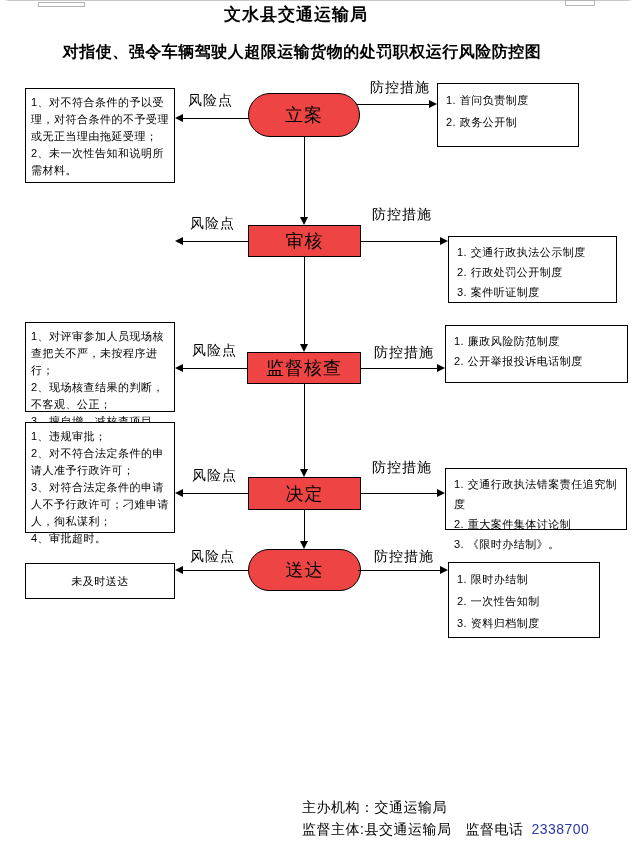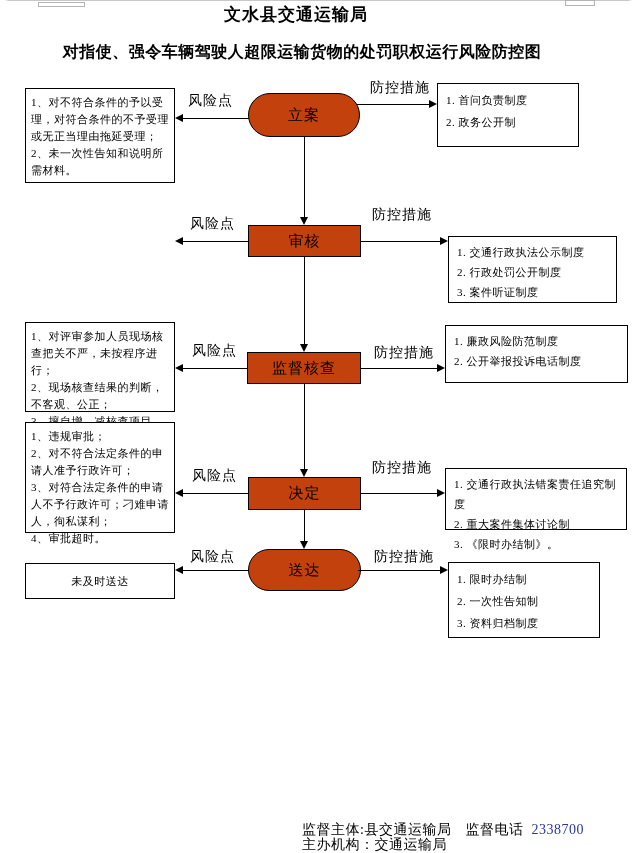--- a/index.html
+++ b/index.html
@@ -1,27 +1,27 @@
 <!DOCTYPE html>
 <html><head>
 <meta charset="utf-8">
 <style>
   html,body{margin:0;padding:0;background:#fff;}
   #page{position:relative;width:637px;height:853px;background:#ffffff;overflow:hidden;
-        font-family:Liberation Serif, serif;color:#000;border-radius:9px;}
+        font-family:Liberation Sans, sans-serif;color:#000;border-radius:9px;}
   .abs{position:absolute;}
   .title{font-size:17px;font-weight:bold;text-align:center;letter-spacing:1px;}
   .subtitle{font-size:16px;font-weight:bold;text-align:center;letter-spacing:0.5px;}
   .lbox{border:1px solid #000;background:#fff;font-size:11px;line-height:17px;
         padding:5px 5px;white-space:pre-wrap;letter-spacing:0.5px;box-sizing:border-box;}
   .lbox.center{display:flex;align-items:center;justify-content:center;white-space:normal;}
   .rbox{border:1px solid #000;background:#fff;font-size:11px;line-height:20px;
         padding:5px 8px;white-space:pre-wrap;letter-spacing:0.5px;box-sizing:border-box;}
-  .shape{border:1px solid #000;background:#c2410c;display:flex;align-items:center;justify-content:center;
-         font-size:15px;letter-spacing:1px;box-sizing:border-box;}
+  .shape{border:1px solid #000;background:#ef4444;display:flex;align-items:center;justify-content:center;
+         font-size:18px;letter-spacing:1px;box-sizing:border-box;}
   .stadium{border-radius:22px;}
   .lbl{font-size:14px;letter-spacing:1px;white-space:nowrap;}
   .hline{height:1px;background:#000;}
   .vline{width:1px;background:#000;}
   .ah-left{width:0;height:0;border-top:4px solid transparent;border-bottom:4px solid transparent;
            border-right:8px solid #000;}
   .ah-right{width:0;height:0;border-top:4px solid transparent;border-bottom:4px solid transparent;
             border-left:8px solid #000;}
   .ah-down{width:0;height:0;border-left:4px solid transparent;border-right:4px solid transparent;
            border-top:8px solid #000;}
@@ -107,20 +107,20 @@
   <div class="abs ah-left" style="left:175px;top:566px;"></div>
   <div class="abs hline" style="left:179px;top:570px;width:70px;"></div>
   <div class="abs shape stadium" style="left:248px;top:549px;width:113px;height:42px;border-radius:21px;">送达</div>
   <div class="abs lbl" style="left:374px;top:548px;">防控措施</div>
   <div class="abs hline" style="left:358px;top:570px;width:84px;"></div>
   <div class="abs ah-right" style="left:440px;top:566px;"></div>
   <div class="abs rbox" style="left:448px;top:562px;width:152px;height:76px;line-height:22px;">1. 限时办结制
 2. 一次性告知制
 3. 资料归档制度</div>
 
-  <div class="abs footer-line" style="left:302px;top:799px;margin-top:37px;">
+  <div class="abs footer-line" style="left:302px;top:799px;">
     <span>主办机构：交通运输局</span>
   </div>
   <div class="abs footer-line" style="left:302px;top:821px;">
     <span>监督主体:县交通运输局</span><span class="gap">监督电话</span><span class="phone">2338700</span>
   </div>
 
 </div>
 
 </body></html>

